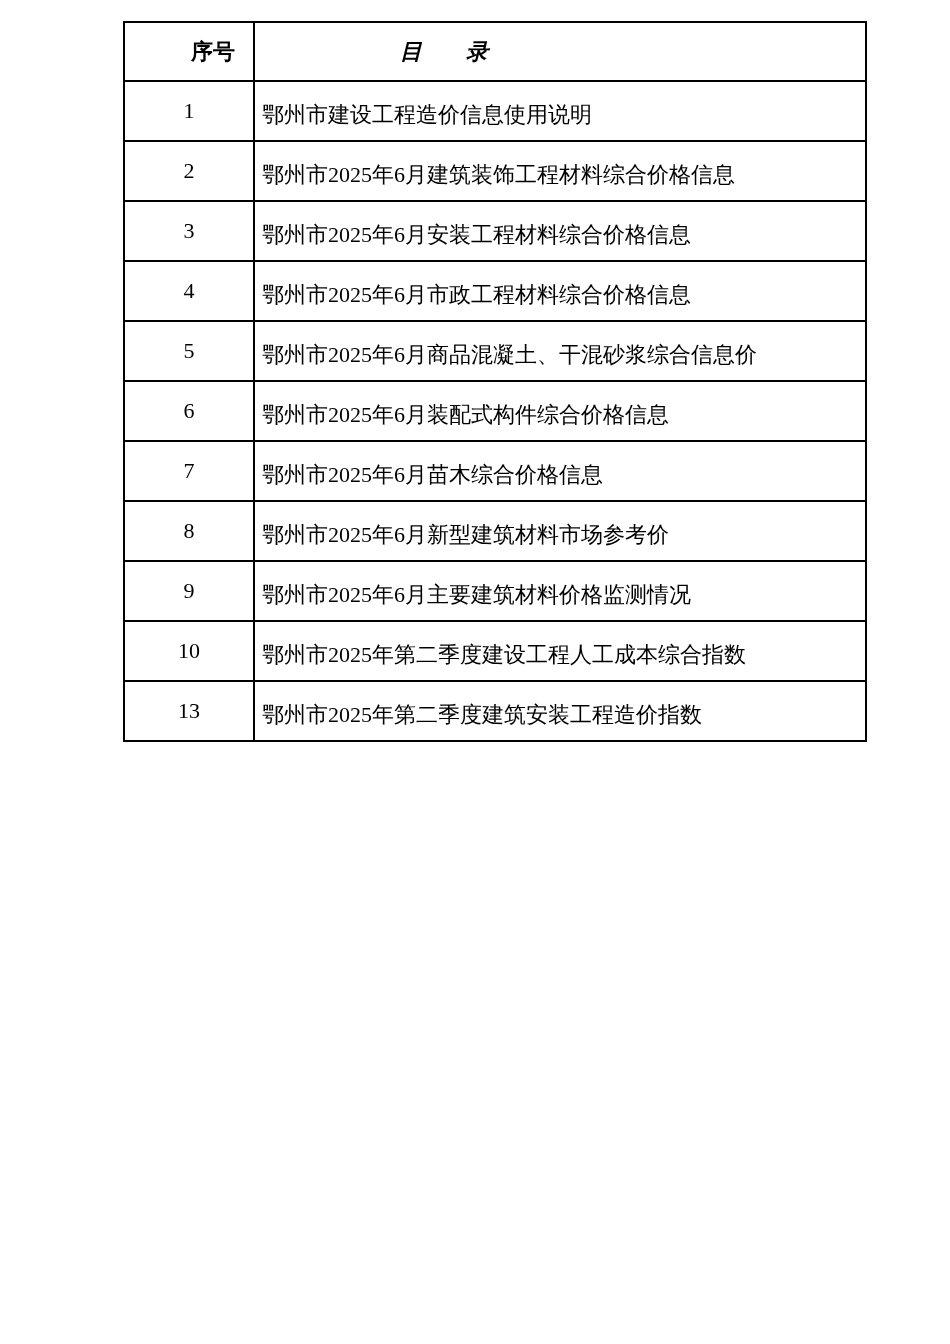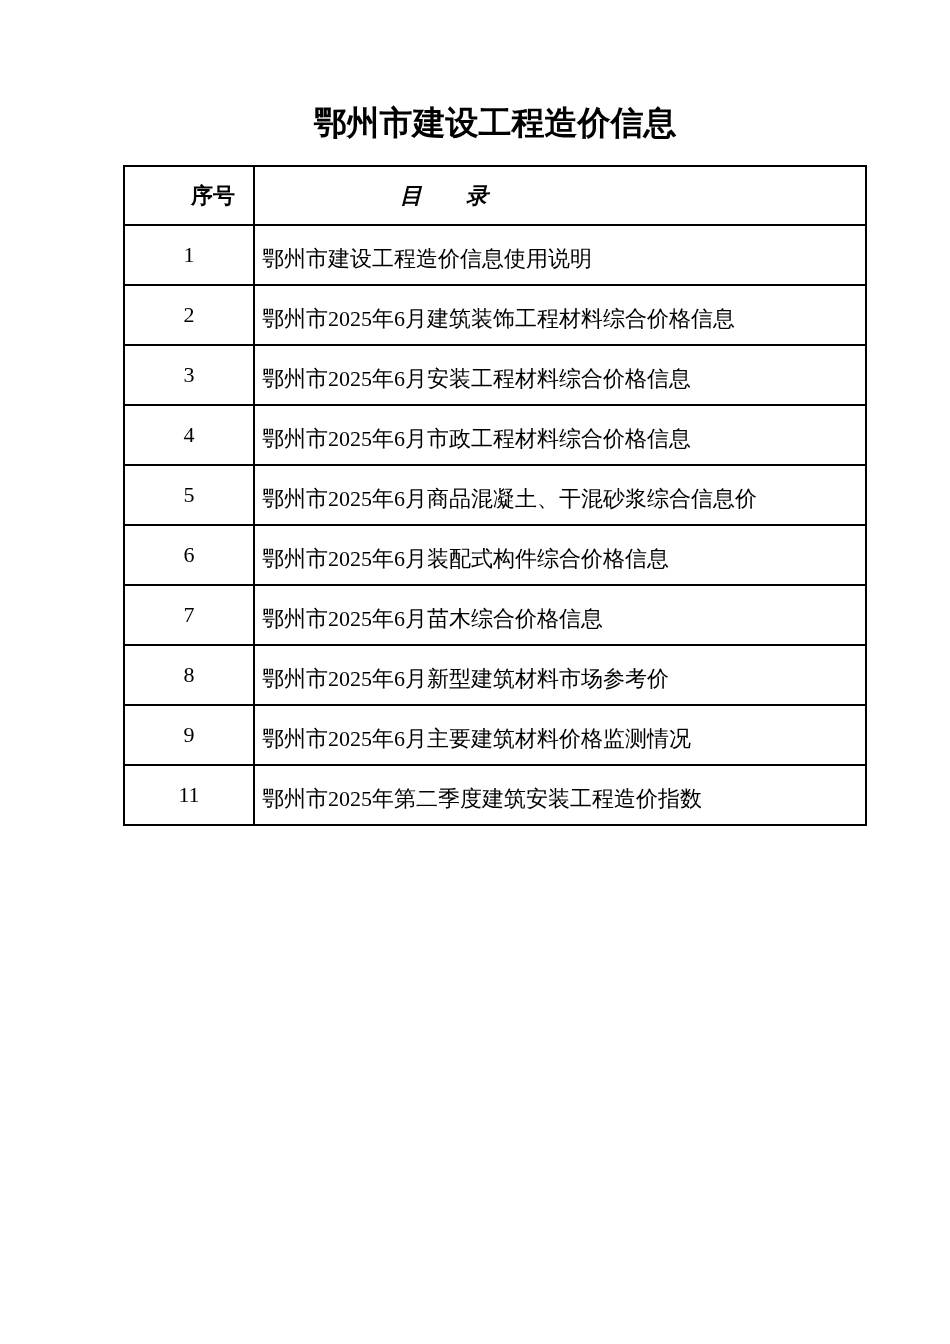--- a/index.html
+++ b/index.html
@@ -74,21 +74,20 @@
     font-size: 22px;
     font-weight: normal;
     white-space: nowrap;
   }
 </style>
 </head>
 <body>
 
 <div class="doc">
 
-  <h1 class="doc-title">鄂州市建设工程造价信息</h1>
 
   <table class="toc">
     <thead>
       <tr class="hdr">
         <th class="col-no">序号</th>
         <th class="col-title">目　　录</th>
       </tr>
     </thead>
     <tbody>
   <tr class="row">
@@ -129,21 +128,25 @@
   <tr class="row">
     <td class="col-no">8</td>
     <td class="col-title">鄂州市2025年6月新型建筑材料市场参考价</td>
   </tr>
 
   <tr class="row">
     <td class="col-no">9</td>
     <td class="col-title">鄂州市2025年6月主要建筑材料价格监测情况</td>
   </tr>
 
+  <tr class="row">
+    <td class="col-no">10</td>
+    <td class="col-title">鄂州市2025年第二季度建设工程人工成本综合指数</td>
+  </tr>
 
   <tr class="row">
-    <td class="col-no">11</td>
+    <td class="col-no">13</td>
     <td class="col-title">鄂州市2025年第二季度建筑安装工程造价指数</td>
   </tr>
 </tbody>
   </table>
 
 </div>
 
 </body></html>

